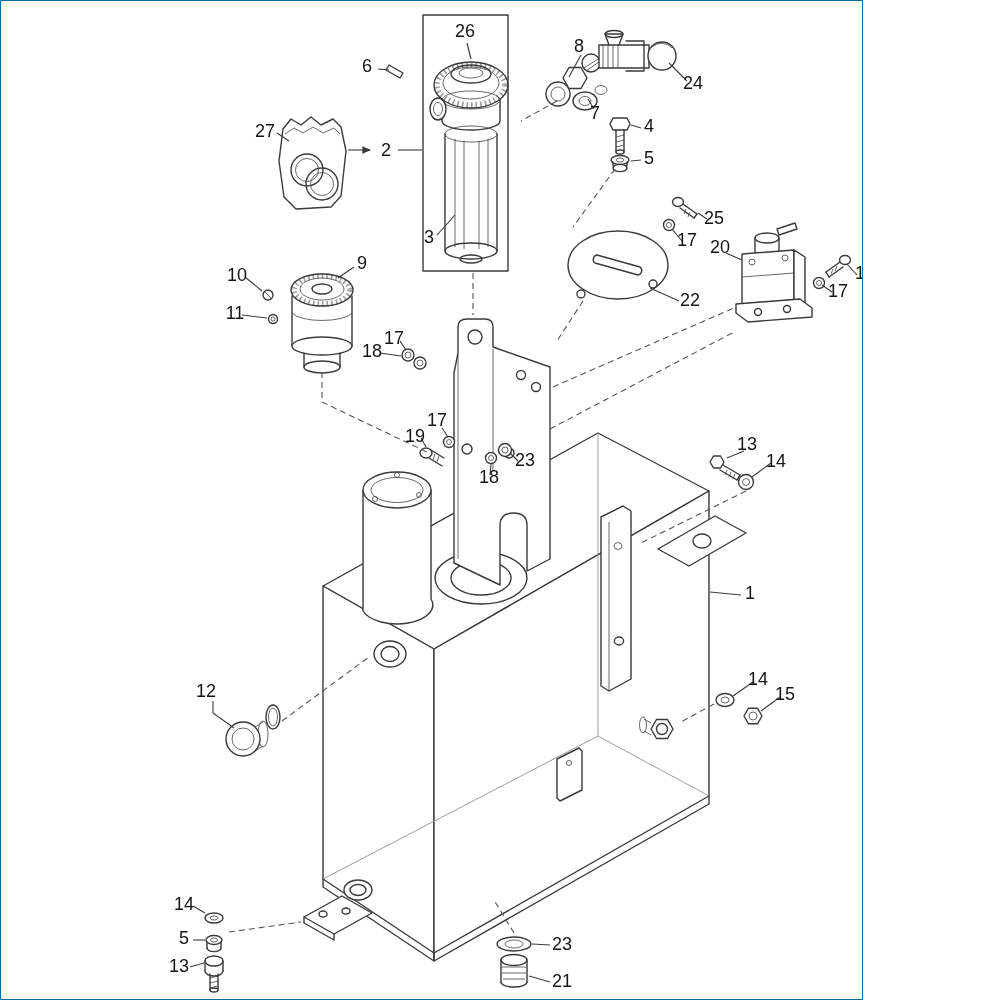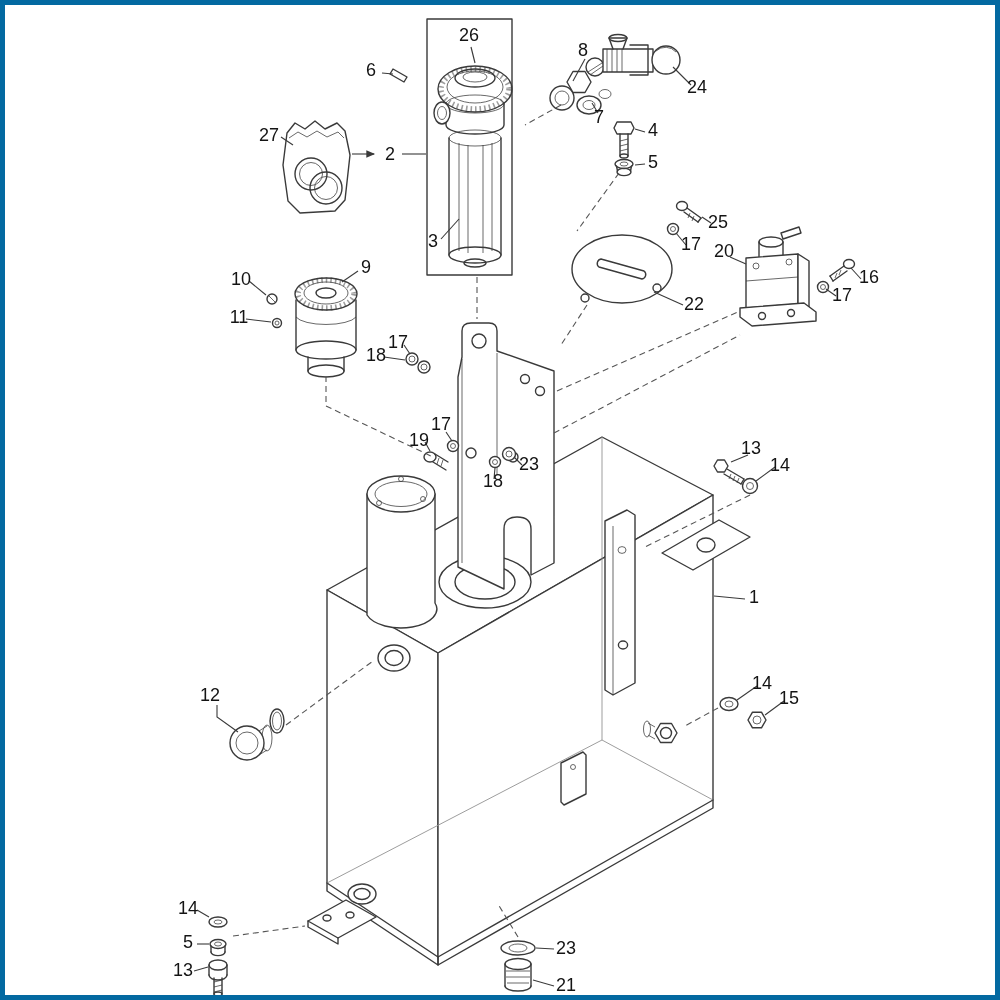--- a/index.html
+++ b/index.html
@@ -1,18 +1,18 @@
 <!DOCTYPE html>
 <html style="--line: #3a3a3a;"><head>
 <meta charset="utf-8">
 <style>
   html,body { margin:0; padding:0; background:#ffffff; }
   .frame {
-    position:relative; width:1000px; height:1000px; box-sizing:border-box;
-    border:5px solid #0369a1; background:#ffffff; overflow:hidden;
+    position:relative; width:863px; height:1000px; box-sizing:border-box;
+    border:1px solid #0369a1; background:#ffffff; overflow:hidden;
     font-family:"Liberation Sans", sans-serif;
     text-align:center;
   }
   svg { display:block; }
   .s      { stroke:var(--line,#3a3a3a); fill:none; stroke-width:1.4; stroke-linecap:round; stroke-linejoin:round; }
   .sf     { fill:#ffffff; }
   .thin   { stroke:var(--line,#3a3a3a); fill:none; stroke-width:0.9; opacity:.85; }
   .hidden-edge { stroke:#929292; fill:none; stroke-width:0.9; }
   .knurl  { stroke:var(--line,#3a3a3a); fill:none; stroke-width:5.5; stroke-dasharray:1.6 3; opacity:.5; }
   .dash   { stroke:#555555; fill:none; stroke-width:1.1; stroke-dasharray:6 4; }

